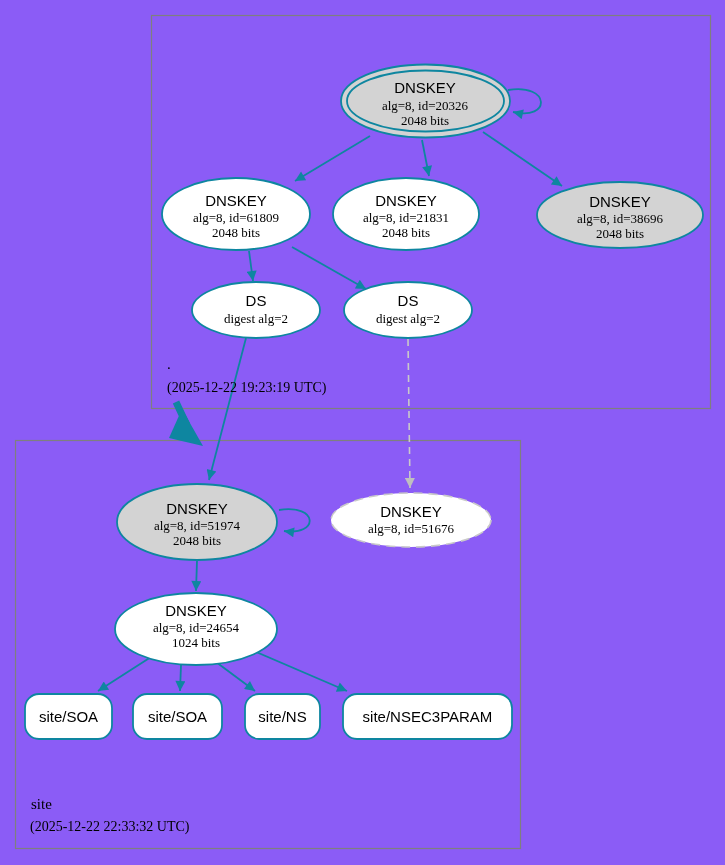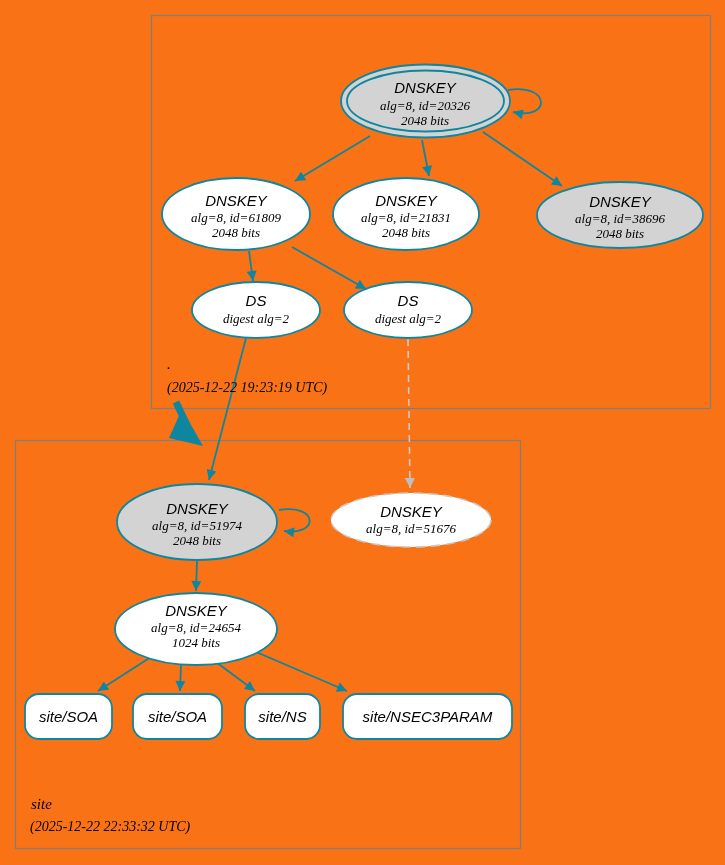--- a/index.html
+++ b/index.html
@@ -1,16 +1,16 @@
 <!DOCTYPE html>
 <html><head>
 <meta charset="utf-8">
 <style>
   html,body{margin:0;padding:0;background:#ffffff;}
-  .stage{position:relative;width:725px;height:865px;background:#f97316;overflow:hidden;font-style:italic;}
+  .stage{position:relative;width:725px;height:865px;background:#8b5cf6;overflow:hidden;}
   svg{display:block;}
   .zone-box{fill:none;stroke:#7f7f7f;stroke-width:1.2px;}
   .edge{stroke:#0e86a0;stroke-width:1.8px;fill:none;}
   .edge-thick{stroke:#0e86a0;stroke-width:7px;fill:none;}
   .edge-dashed{stroke:#c9c9c9;stroke-width:1.6px;fill:none;stroke-dasharray:7 5;}
   .bigarrow{fill:#0e86a0;stroke:none;}
   .node{fill:#ffffff;stroke:#0e86a0;stroke-width:1.8px;}
   .node-gray{fill:#d3d3d3;stroke:#0e86a0;stroke-width:1.8px;}
   .node-inner{fill:none;stroke:#0e86a0;stroke-width:1.8px;}
   .node-dashed{fill:#ffffff;stroke:#c9c9c9;stroke-width:1.6px;stroke-dasharray:9 6;}

